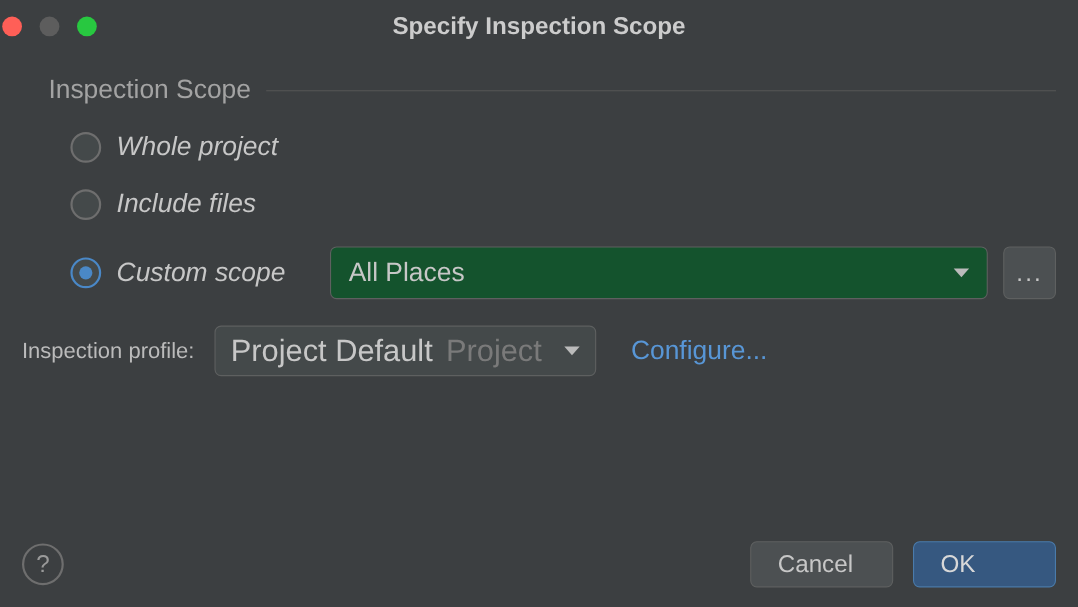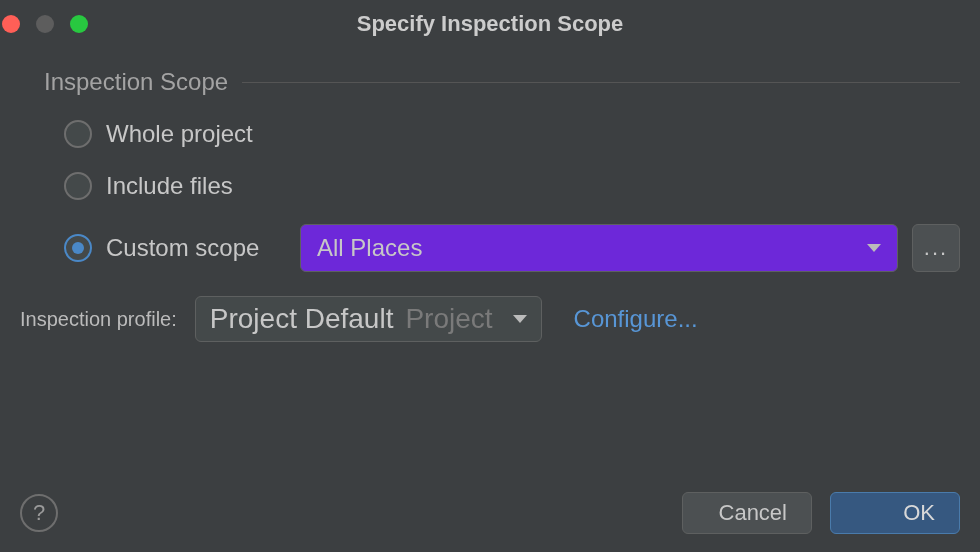--- a/index.html
+++ b/index.html
@@ -85,31 +85,32 @@
 .radio.selected::after {
   content: "";
   width: 12px;
   height: 12px;
   border-radius: 50%;
   background: #4a88c7;
 }
 .radio-label {
   font-size: 24px;
   color: #c7c7c7;
+  font-style: italic;
 }
 .custom-row {
   display: flex;
   align-items: center;
   gap: 14px;
   margin-bottom: 24px;
 }
 .combo {
   flex: 1;
   height: 48px;
-  background: #6d28d9;
+  background: #14532d;
   border: 1px solid #5e6060;
   border-radius: 6px;
   display: flex;
   align-items: center;
   padding: 0 16px;
   font-size: 24px;
   color: #c7c7c7;
   justify-content: space-between;
 }
 .chevron-down {
@@ -201,21 +202,21 @@
   margin-left: auto;
   display: flex;
   gap: 18px;
 }
 .btn {
   height: 42px;
   min-width: 130px;
   border-radius: 6px;
   display: flex;
   align-items: center;
-  justify-content: flex-end;
+  justify-content: flex-start;
   font-size: 22px;
   padding: 17px 24px;
 }
 .btn-cancel {
   background: #4c5052;
   border: 1px solid #5e6060;
   color: #c7c7c7;
 }
 .btn-ok {
   background: #365880;

